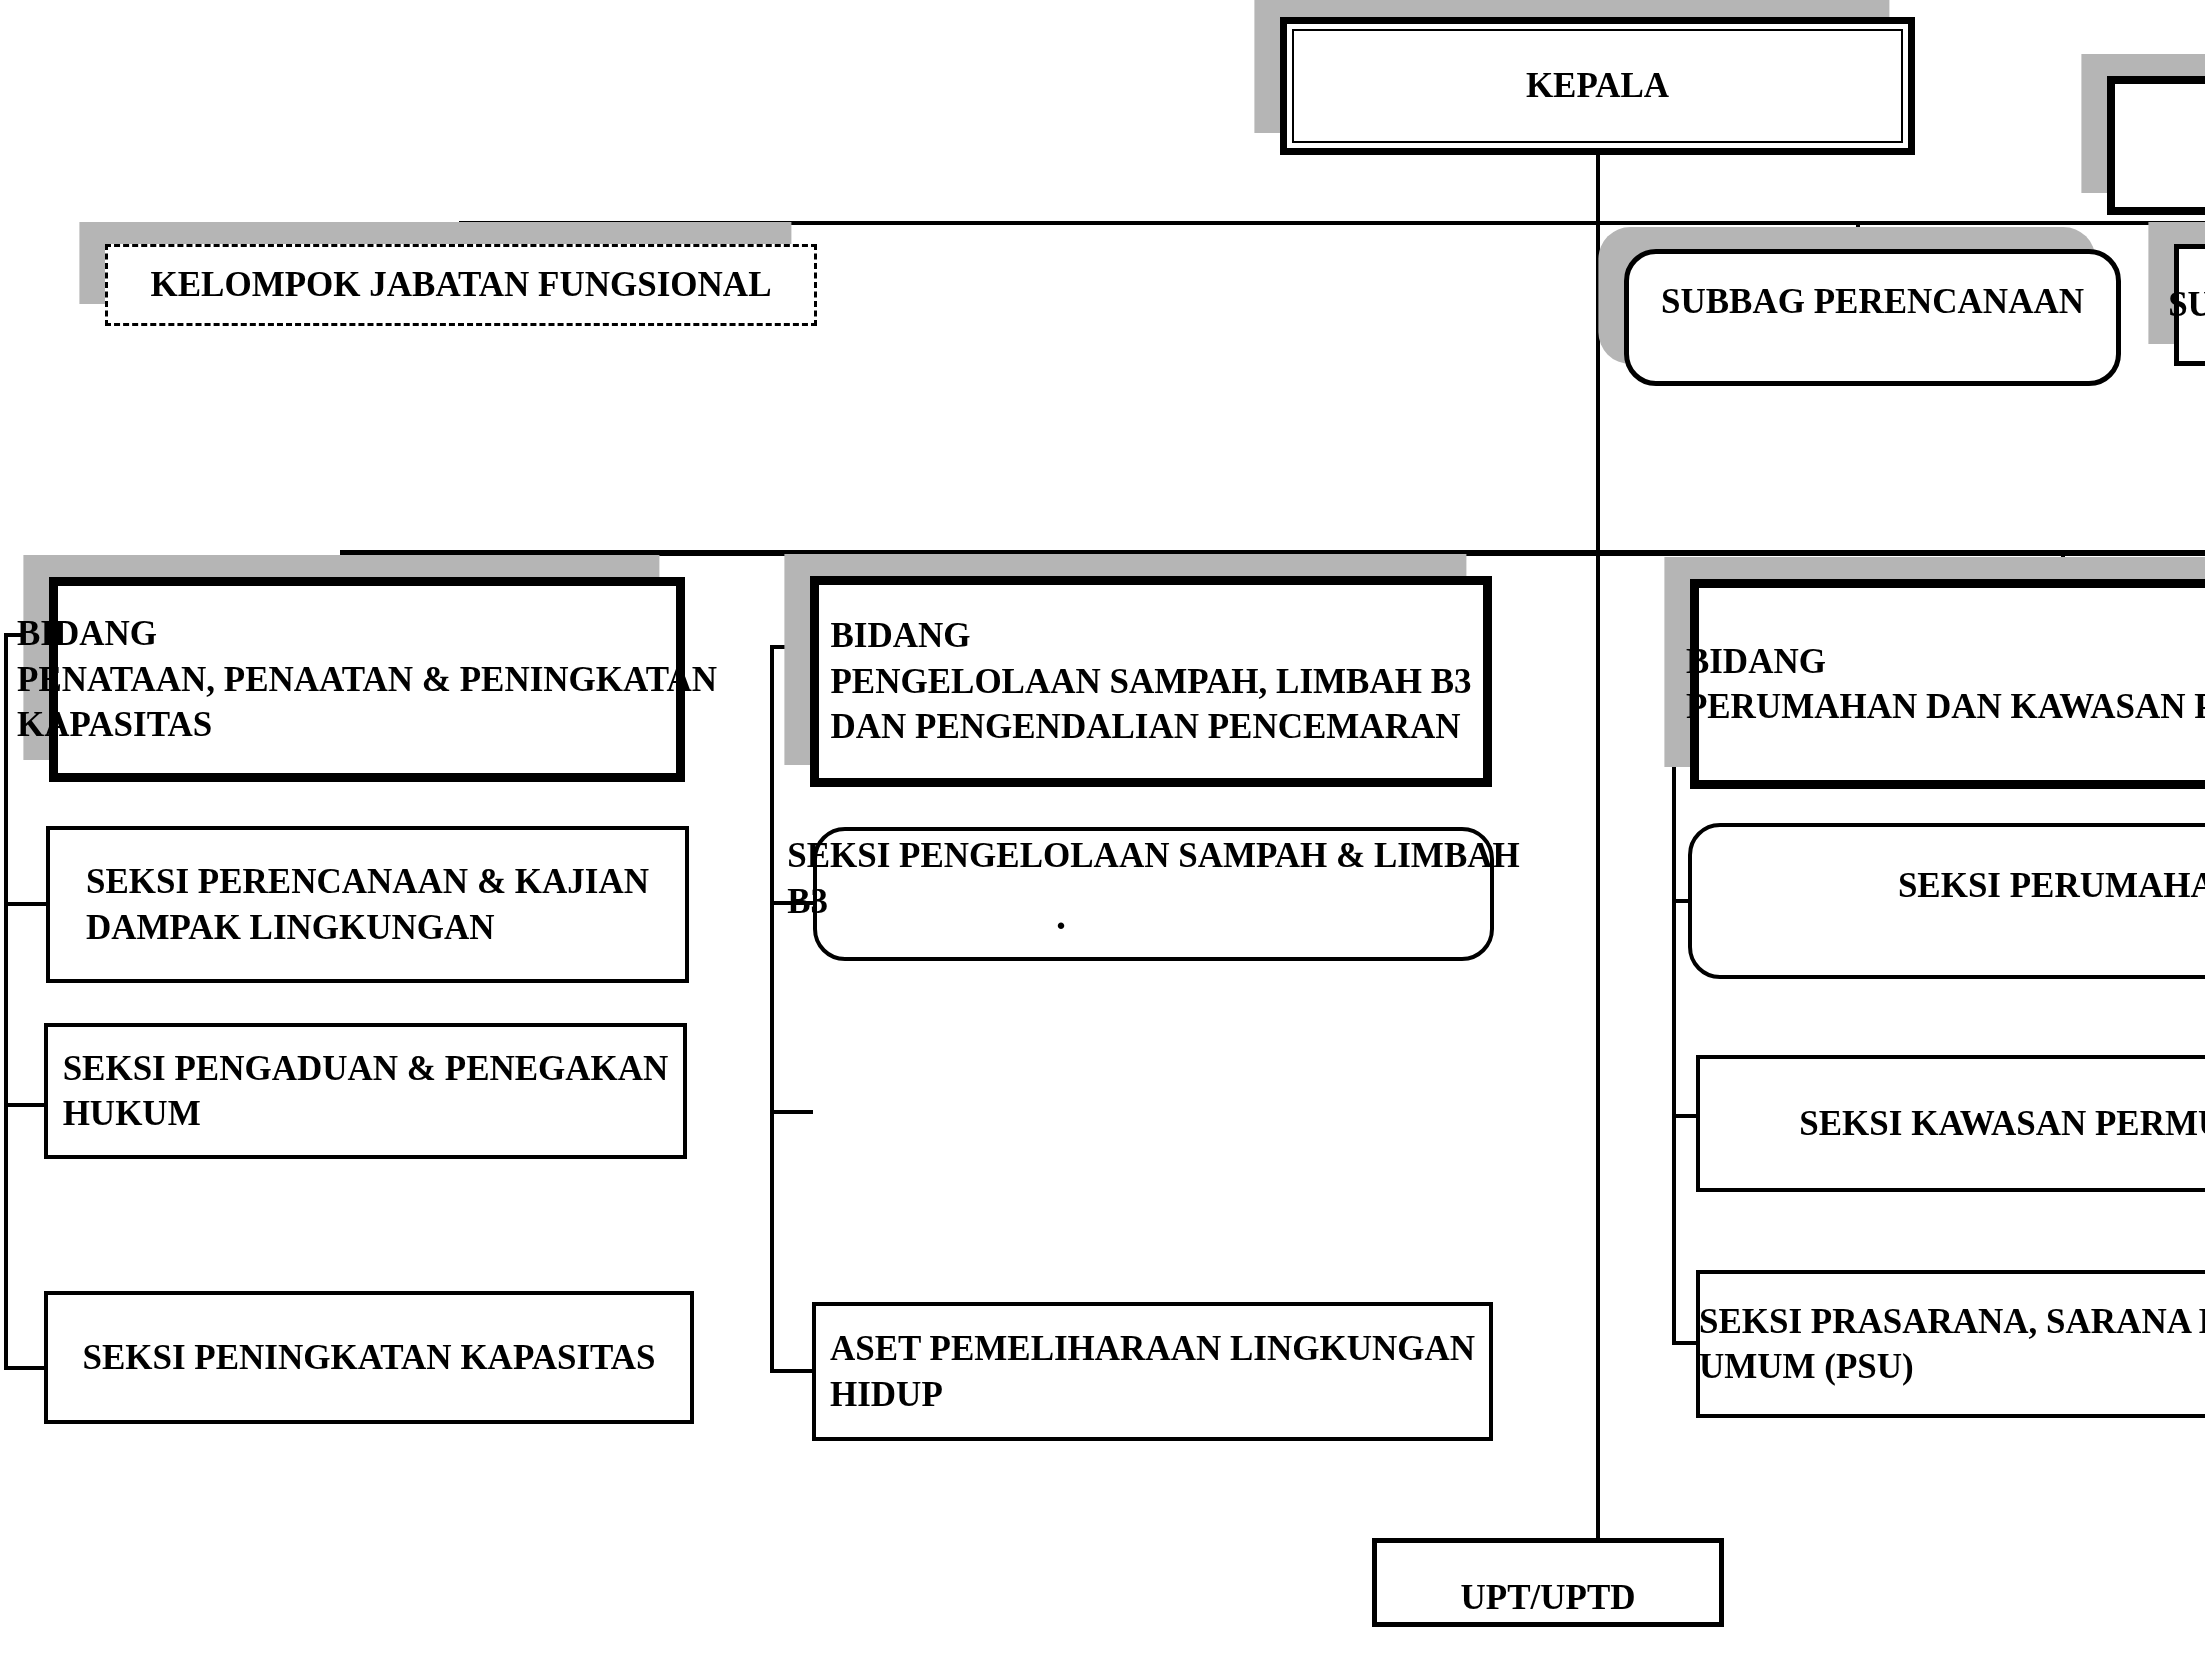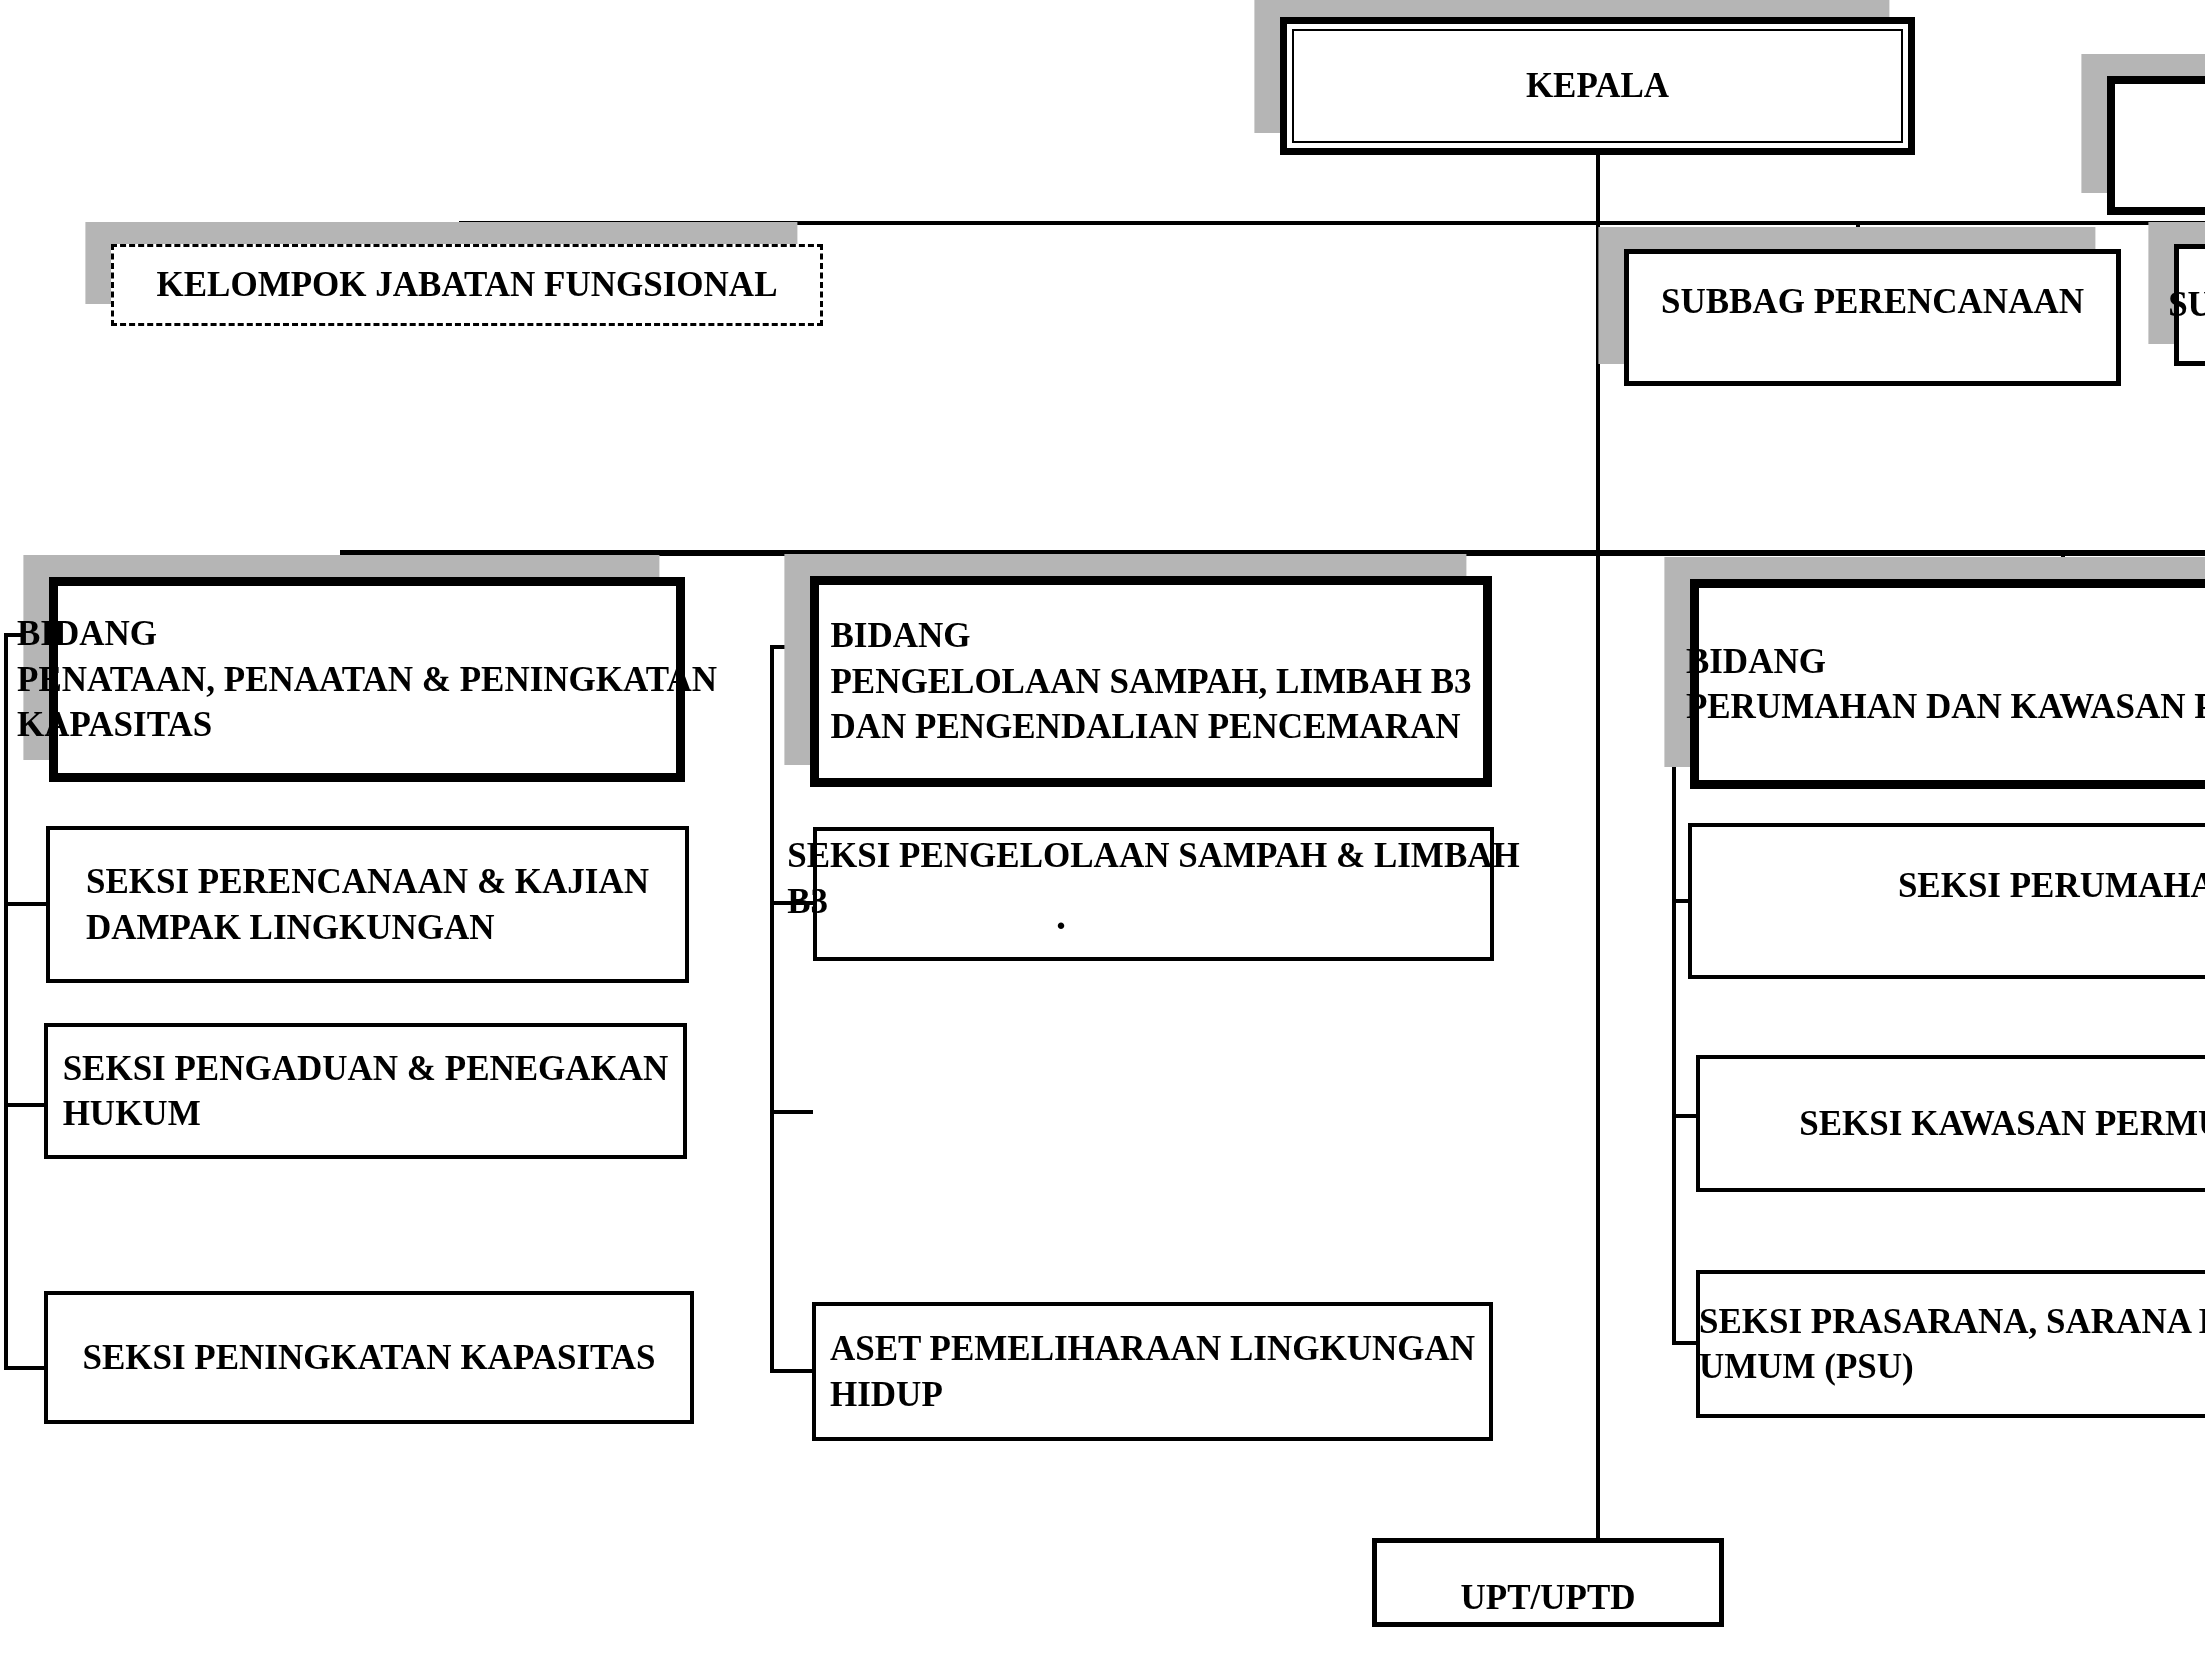--- a/index.html
+++ b/index.html
@@ -15,23 +15,23 @@
   .shadow{box-shadow:-25.6px -22px 0 0 #b5b5b5;}
 
   .thick{border-width:9.7px;}
   .mid{border-width:5.7px;}
   .sek{border-width:8px;}
   .upt{border-width:5.3px;}
 
   .double{border-width:7px;}
   .double::after{content:"";position:absolute;inset:5.3px;border:2.6px solid #000000;pointer-events:none;}
 
-  .dashed{border:3.5px dashed #000000;margin-left:6px;}
+  .dashed{border:3.5px dashed #000000;}
 
-  .up{padding-bottom:31px;}
+  .up{padding-bottom:31px;border-radius:32px;}
   .down{padding-top:31px;}
 
   
   #kepala    {left:1280px;top:17px;  width:635px;height:138px;}
   #sekretaris{left:2107px;top:76px; width:645px;height:139px;}
   #kelompok  {left:105px; top:244px; width:712px;height:82px;}
   #sub1      {left:1624px;top:249px; width:497px;height:137px;}
   #sub2      {left:2174px;top:244px; width:528px;height:122px;}
   #bid1      {left:49px; top:577px;width:636px;height:205px;}
   #bid2      {left:810px;top:576px;width:682px;height:211px;}

